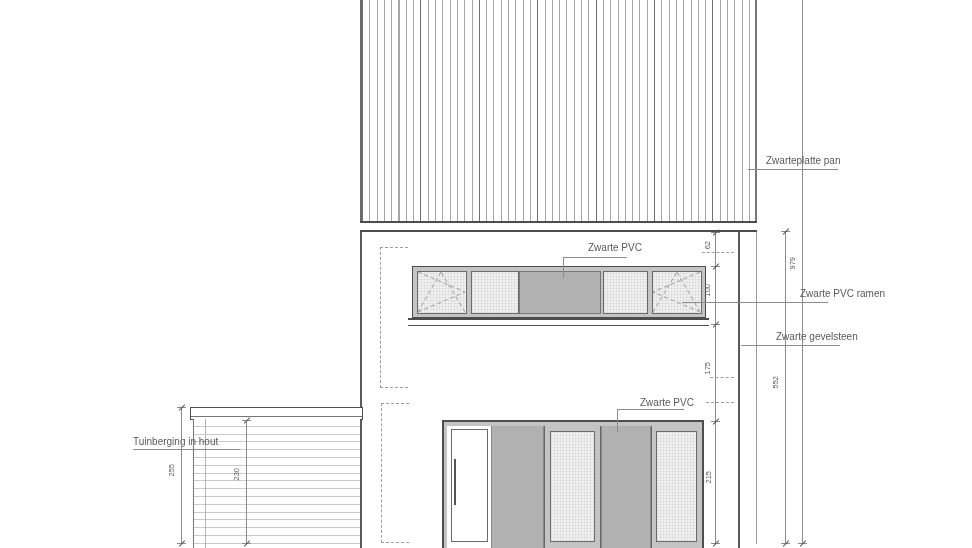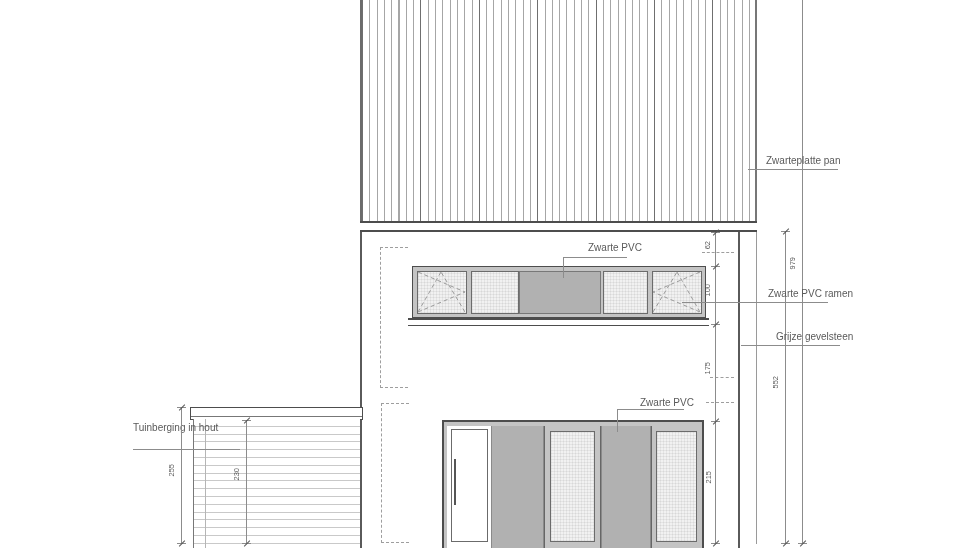--- a/index.html
+++ b/index.html
@@ -134,21 +134,21 @@
   <div class="pane glass" style="left:656px;top:431px;width:41px;height:111px;"></div>
 
   <div class="lbl" style="left:640px;top:398px;">Zwarte PVC</div>
   <div class="leader" style="left:617px;top:409px;width:67px;"></div>
   <div class="vline" style="left:617px;top:409px;height:23px;"></div>
 
   <div class="shedfascia"></div>
   <div class="abs" style="left:191px;top:416px;width:171px;height:1px;background:#777;"></div>
   <div class="shedwall"></div>
   <div class="abs" style="left:205px;top:419px;width:1px;height:129px;background:#b5b5b5;"></div>
-  <div class="lbl" style="left:133px;top:423px;">Tuinberging in hout</div>
+  <div class="lbl" style="left:133px;top:437px;">Tuinberging in hout</div>
   <div class="leader" style="left:133px;top:449px;width:107px;"></div>
 
   <div class="vline" style="left:181px;top:407px;height:137px;"></div>
   <div class="tick" style="left:177px;top:407px;"></div>
   <div class="tick" style="left:177px;top:543px;"></div>
   <div class="vtext" style="left:167px;top:464px;">255</div>
   <div class="vline" style="left:246px;top:420px;height:124px;"></div>
   <div class="tick" style="left:242px;top:420px;"></div>
   <div class="tick" style="left:242px;top:543px;"></div>
   <div class="vtext" style="left:232px;top:468px;">230</div>
@@ -168,19 +168,19 @@
   <div class="tick" style="left:781px;top:231px;"></div>
   <div class="tick" style="left:781px;top:543px;"></div>
   <div class="vtext" style="left:771px;top:376px;">552</div>
   <div class="vline" style="left:802px;top:0;height:543px;"></div>
   <div class="tick" style="left:798px;top:543px;"></div>
   <div class="vtext" style="left:788px;top:257px;">979</div>
 
   <div class="lbl" style="left:766px;top:156px;">Zwarteplatte pan</div>
   <div class="leader" style="left:748px;top:169px;width:90px;"></div>
 
-  <div class="lbl" style="left:768px;top:289px;">Zwarte PVC ramen</div>
+  <div class="lbl" style="left:800px;top:289px;">Zwarte PVC ramen</div>
   <div class="leader" style="left:682px;top:302px;width:146px;"></div>
 
-  <div class="lbl" style="left:776px;top:332px;">Grijze gevelsteen</div>
+  <div class="lbl" style="left:776px;top:332px;">Zwarte gevelsteen</div>
   <div class="leader" style="left:741px;top:345px;width:99px;"></div>
 
 </div>
 
 </body></html>

